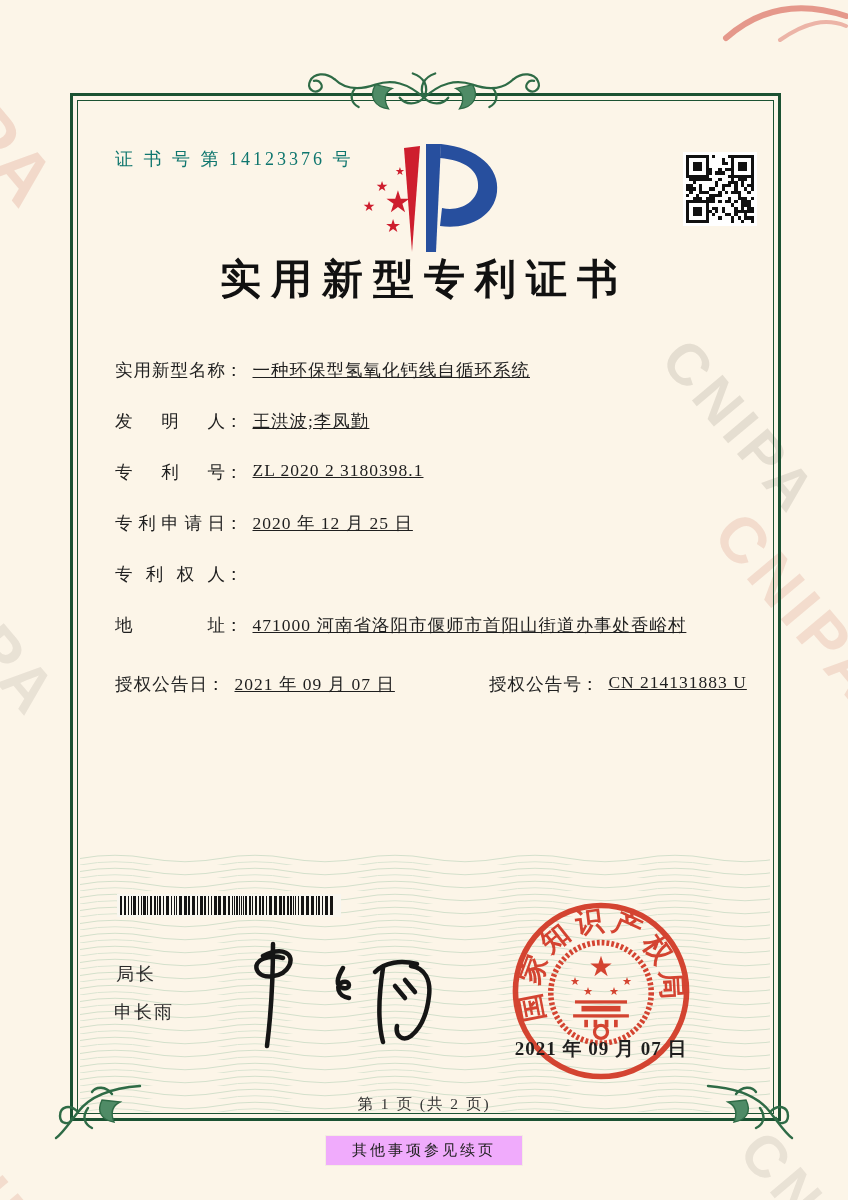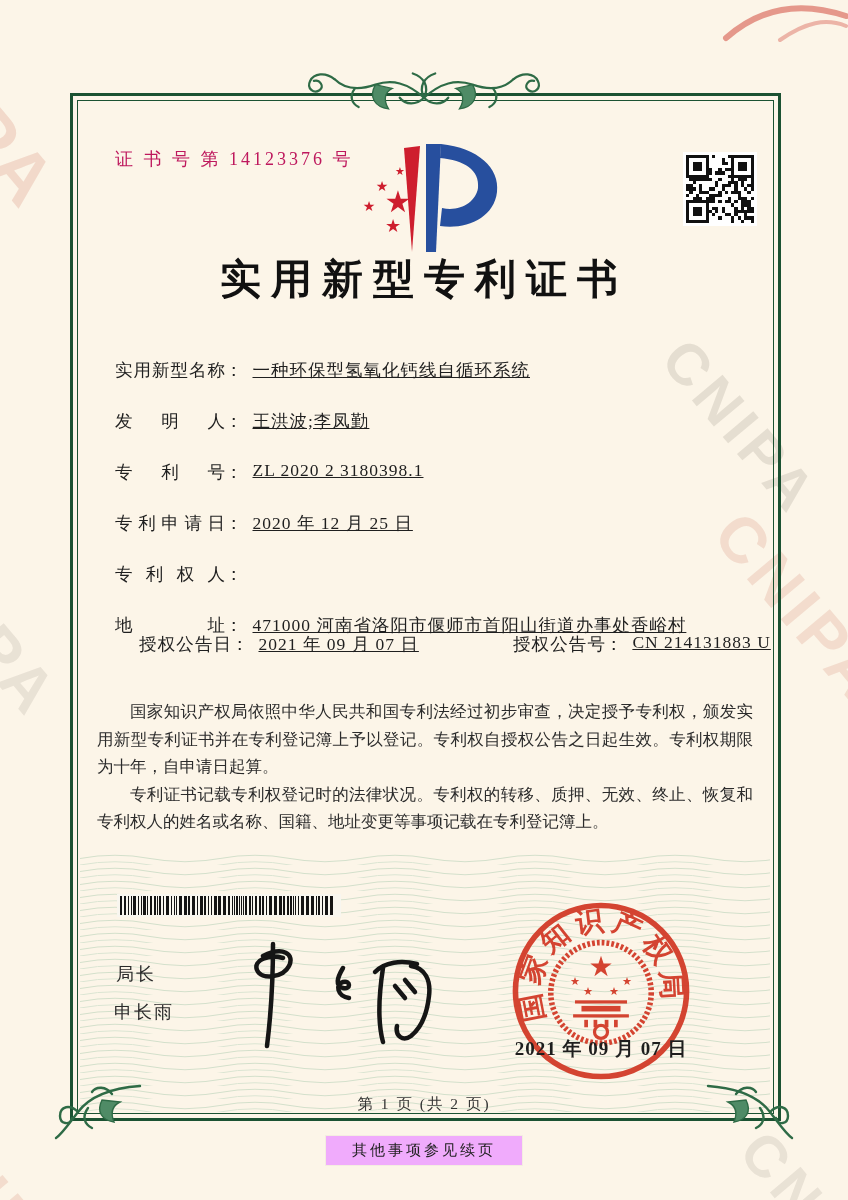--- a/index.html
+++ b/index.html
@@ -16,21 +16,21 @@
     font-weight:bold;letter-spacing:6px;transform:rotate(50deg);
     transform-origin:left top;pointer-events:none;white-space:nowrap;
   }
   
   .frame-outer{
     position:absolute;left:70px;top:93px;width:705px;height:1022px;
     border:3.5px solid #1b5232;
   }
   .frame-inner{position:absolute;inset:4px;border:1.5px solid #1b5232;}
   
-  .cert-no{position:absolute;left:115px;top:147px;font-size:18px;letter-spacing:3px;color:#be185d;}
+  .cert-no{position:absolute;left:115px;top:147px;font-size:18px;letter-spacing:3px;color:#0f766e;}
   .title{
     position:absolute;left:0;top:252px;width:100%;text-align:center;
     font-size:41px;font-weight:bold;letter-spacing:10px;color:#111;
   }
   
   .row{position:absolute;left:115px;font-size:17.5px;color:#1f1f1f;display:flex;white-space:nowrap;}
   .lbl{display:inline-block;width:110px;text-align:justify;text-align-last:justify;}
   .colon{display:inline-block;}
   .val{display:inline-block;margin-left:10px;letter-spacing:1px;text-decoration:underline;}
   .grant-col2{margin-left:94px;display:flex;}
@@ -310,35 +310,31 @@
   <div class="row" style="top:562px;">
     <span class="lbl">专利权人</span>
       <span class="colon">：</span>
   </div>
   <div class="row" style="top:613px;">
     <span class="lbl">地址</span>
       <span class="colon">：</span>
     <span class="val">471000 河南省洛阳市偃师市首阳山街道办事处香峪村</span>
   </div>
 
-  <div class="row" style="top:632px;margin-left:24px;">
+  <div class="row" style="top:672px;">
     <span class="lbl" style="width:92px;">授权公告日</span>
       <span class="colon">：</span>
     <span class="val">2021 年 09 月 07 日</span>
     <span class="grant-col2">
       <span class="lbl">授权公告号</span>
         <span class="colon">：</span>
       <span class="val">CN 214131883 U</span>
     </span>
   </div>
 
-  <div class="paras">
-    <p>国家知识产权局依照中华人民共和国专利法经过初步审查，决定授予专利权，颁发实用新型专利证书并在专利登记簿上予以登记。专利权自授权公告之日起生效。专利权期限为十年，自申请日起算。</p>
-    <p>专利证书记载专利权登记时的法律状况。专利权的转移、质押、无效、终止、恢复和专利权人的姓名或名称、国籍、地址变更等事项记载在专利登记簿上。</p>
-  </div>
 
   <div class="barcode">
     <svg id="barcode-bars" width="218" height="19" viewBox="0 0 218 19" fill="#141414" shape-rendering="crispEdges">
         <rect x="0" y="0" width="2" height="19"></rect>
         <rect x="4" y="0" width="2" height="19"></rect>
         <rect x="8" y="0" width="1" height="19"></rect>
         <rect x="11" y="0" width="1" height="19"></rect>
         <rect x="13" y="0" width="3" height="19"></rect>
         <rect x="18" y="0" width="1" height="19"></rect>
         <rect x="21" y="0" width="1" height="19"></rect>

